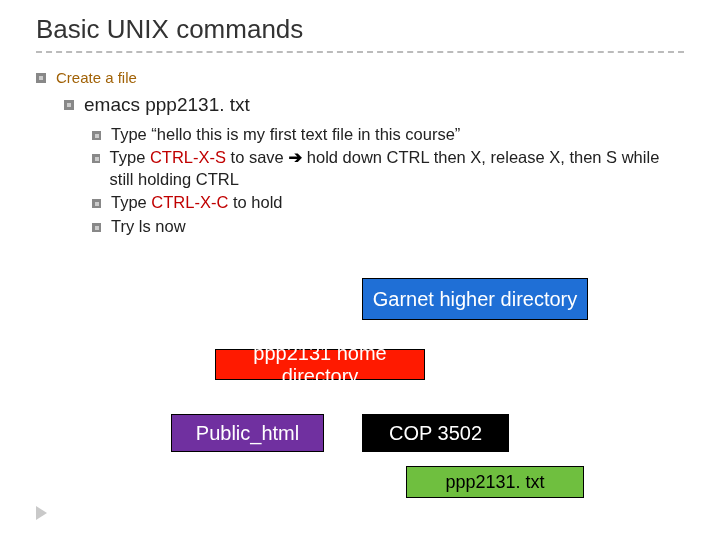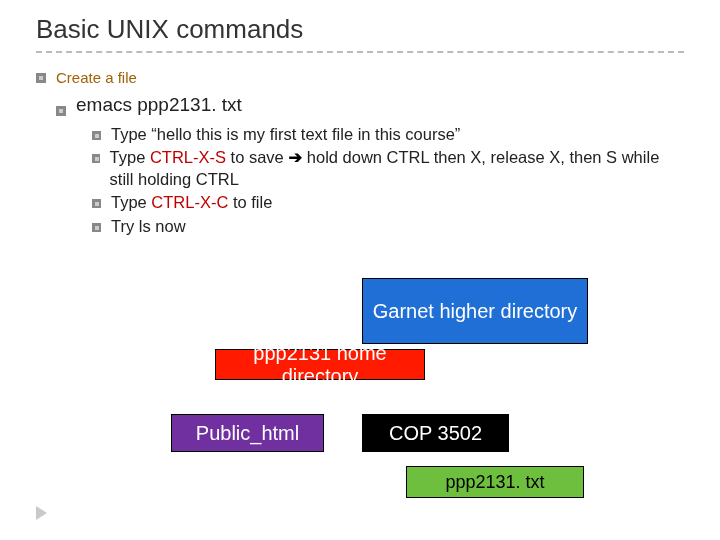--- a/index.html
+++ b/index.html
@@ -39,23 +39,23 @@
   .bullet-deco::after{
     content:"";
     position:absolute;
     left:3px; top:3px;
     width:4px; height:4px;
     background:#ccc;
   }
   .l1-text { font-size: 15px; color:#a16207; }
   .l2 {
     display: flex;
-    align-items: flex-end;
+    align-items: flex-start;
     gap: 10px;
-    margin-left: 20px;
+    margin-left: 28px;
     margin-bottom: 8px;
   }
   .l2-text { font-size: 19px; color:#222; }
   .l3-wrap {
     margin-left: 56px;
   }
   .l3 {
     display: flex;
     align-items: baseline;
     gap: 10px;
@@ -69,21 +69,21 @@
   .box {
     position: absolute;
     border: 1px solid #000;
     display: flex;
     align-items: center;
     justify-content: center;
     text-align: center;
     font-size: 20px;
     line-height: 1.15;
   }
-  .box-blue   { background:#1f6fd6; color:#fff; left:362px; top:278px; width:226px; height:66px; }
+  .box-blue   { background:#1f6fd6; color:#fff; left:362px; top:278px; width:226px; height:42px; }
   .box-red    { background:#ff1a00; color:#fff; left:215px; top:349px; width:210px; height:31px; }
   .box-purple { background:#7030a0; color:#fff; left:171px; top:414px; width:153px; height:38px; }
   .box-olive  { background:#000000; color:#fff; left:362px; top:414px; width:147px; height:38px; }
   .box-green  { background:#6fbf3f; color:#000; left:406px; top:466px; width:178px; height:32px; font-size:18px; }
   .footer-tri {
     position:absolute;
     left:36px; bottom:20px;
     width:0; height:0;
     border-top:7px solid transparent;
     border-bottom:7px solid transparent;
@@ -113,21 +113,21 @@
     </div>
     <div class="l3">
       <span class="bullet-deco"></span>
       <span class="l3-text">
         <span>Type </span><span class="red">CTRL-X-S</span><span> to save </span><span class="arrow">➔</span><span> hold down CTRL then X, release X, then S while still holding CTRL</span>
       </span>
     </div>
     <div class="l3">
       <span class="bullet-deco"></span>
       <span class="l3-text">
-        <span>Type </span><span class="red">CTRL-X-C</span><span> to file</span>
+        <span>Type </span><span class="red">CTRL-X-C</span><span> to hold</span>
       </span>
     </div>
     <div class="l3">
       <span class="bullet-deco"></span>
       <span class="l3-text">Try ls now</span>
     </div>
   </div>
 </div>
 
 <div class="box box-blue">

